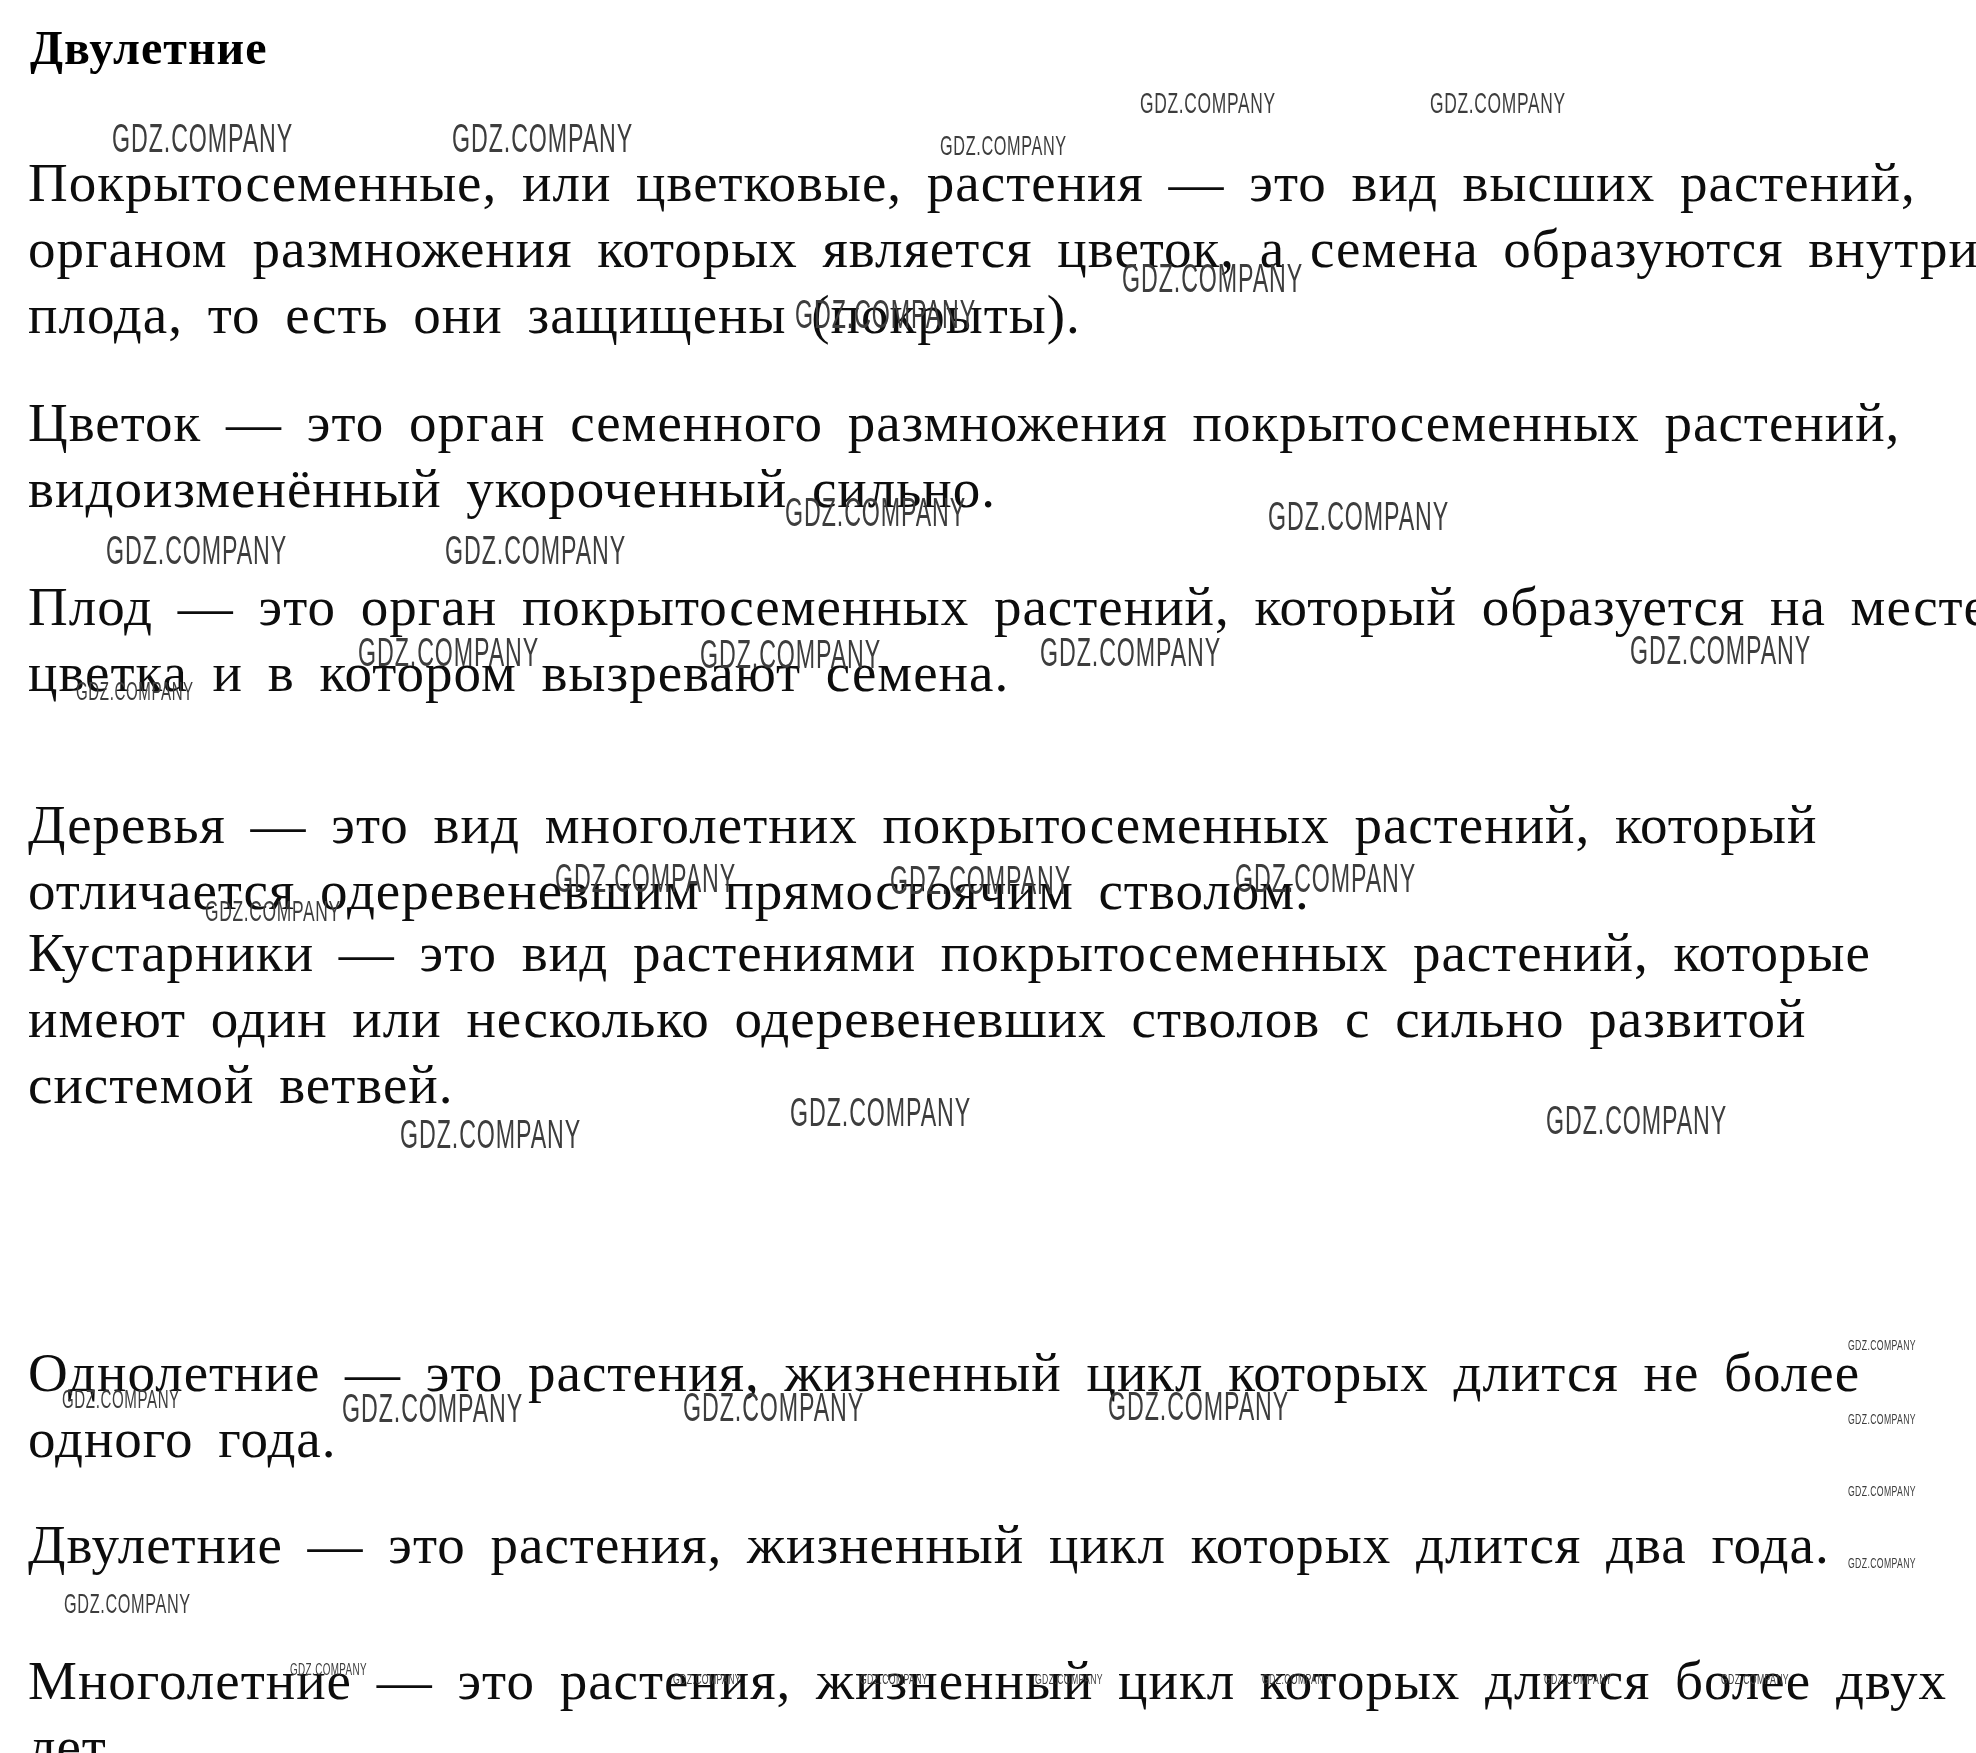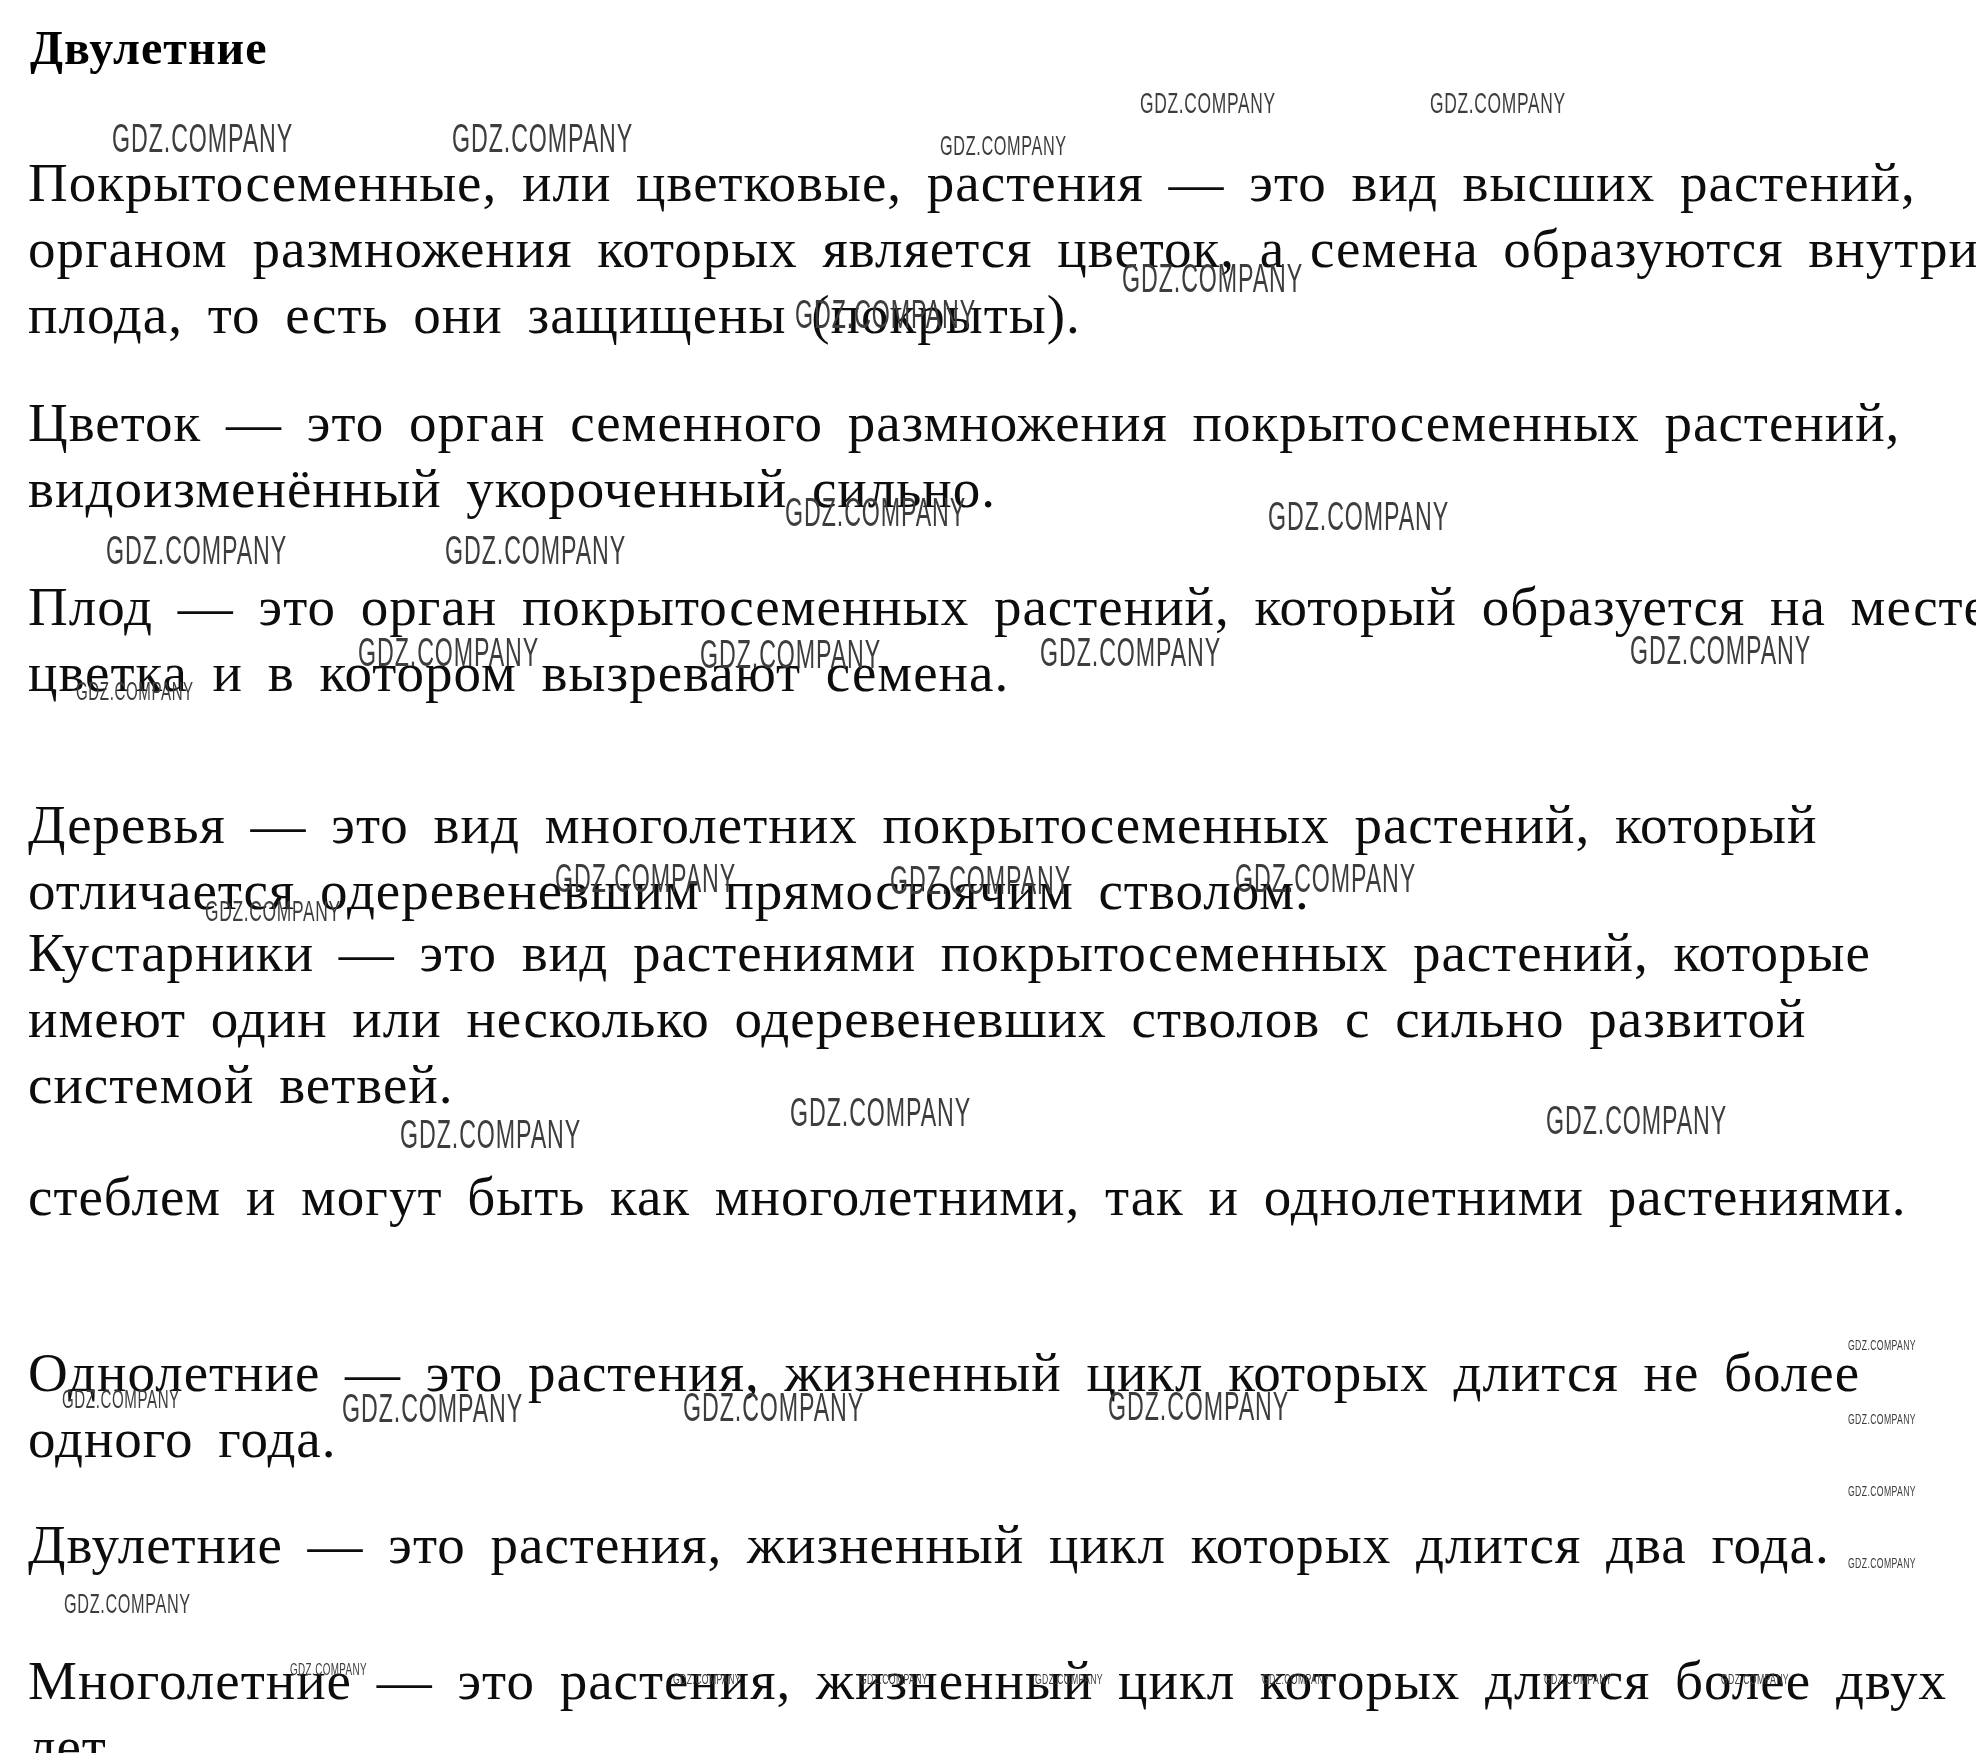--- a/index.html
+++ b/index.html
@@ -63,21 +63,20 @@
       <div class="para" style="top: 792px;">
         <div class="text-line">Деревья — это вид многолетних покрытосеменных растений, который</div>
         <div class="text-line">отличается одеревеневшим прямостоячим стволом.</div>
       </div>
       <div class="para" style="top: 920px;">
         <div class="text-line">Кустарники — это вид растениями покрытосеменных растений, которые</div>
         <div class="text-line">имеют один или несколько одеревеневших стволов с сильно развитой</div>
         <div class="text-line">системой ветвей.</div>
       </div>
       <div class="para" style="top: 1164px;">
-        <div class="text-line">стеблем и могут быть как многолетними, так и однолетними растениями.</div>
       </div>
       <div class="para" style="top: 1340px;">
         <div class="text-line">Однолетние — это растения, жизненный цикл которых длится не более</div>
         <div class="text-line">одного года.</div>
       </div>
       <div class="para" style="top: 1512px;">
         <div class="text-line">Двулетние — это растения, жизненный цикл которых длится два года.</div>
       </div>
       <div class="para" style="top: 1648px;">
         <div class="text-line">Многолетние — это растения, жизненный цикл которых длится более двух</div>

